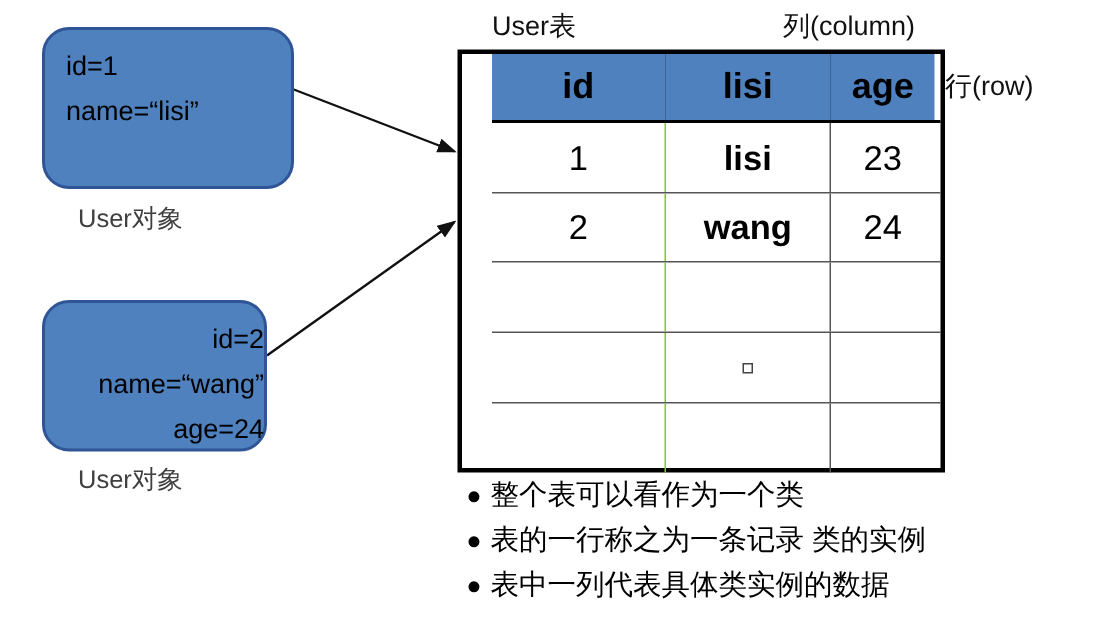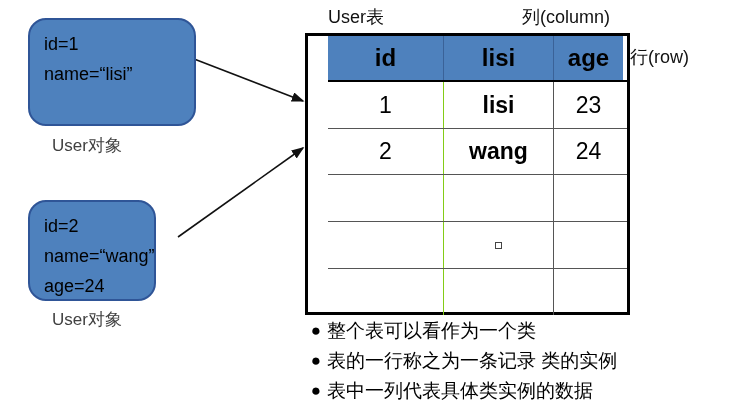--- a/index.html
+++ b/index.html
@@ -144,21 +144,21 @@
     <line x1="176" y1="52" x2="303" y2="101" stroke="#111111" stroke-width="1.6" marker-end="url(#arrowhead)"></line>
     <line x1="178" y1="237" x2="303" y2="148" stroke="#111111" stroke-width="1.6" marker-end="url(#arrowhead)"></line>
   </svg>
 
   <div class="obj-box" style="left:28px; top:18px; width:168px; height:108px;">
     <div class="obj-line">id=1</div>
     <div class="obj-line">name=“lisi”</div>
   </div>
   <div class="box-caption" style="left:52px; top:136px;">User对象</div>
 
-  <div class="obj-box" style="left:28px; top:200px; width:128px; height:101px;">
+  <div class="obj-box" style="left:28px; top:200px; width:150px; height:101px;text-align:right;">
     <div class="obj-line">id=2</div>
     <div class="obj-line">name=“wang”</div>
     <div class="obj-line">age=24</div>
   </div>
   <div class="box-caption" style="left:52px; top:310px;">User对象</div>
 
   <div class="free-label" style="left:328px; top:6px;">User表</div>
   <div class="free-label" style="left:522px; top:6px;">列(column)</div>
   <div class="free-label" style="left:630px; top:46px;">行(row)</div>
 

